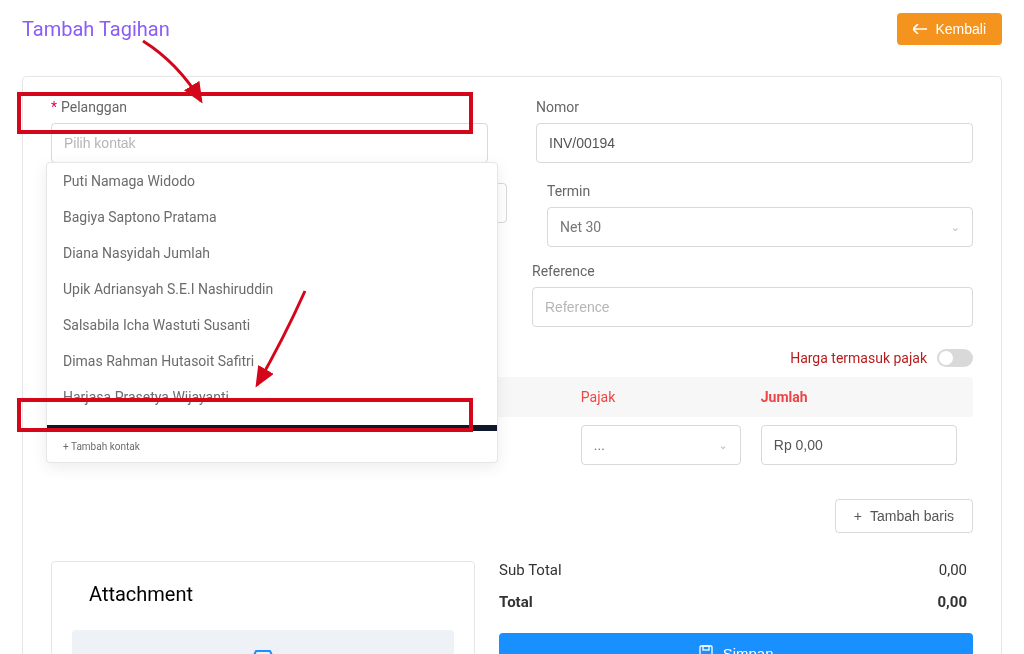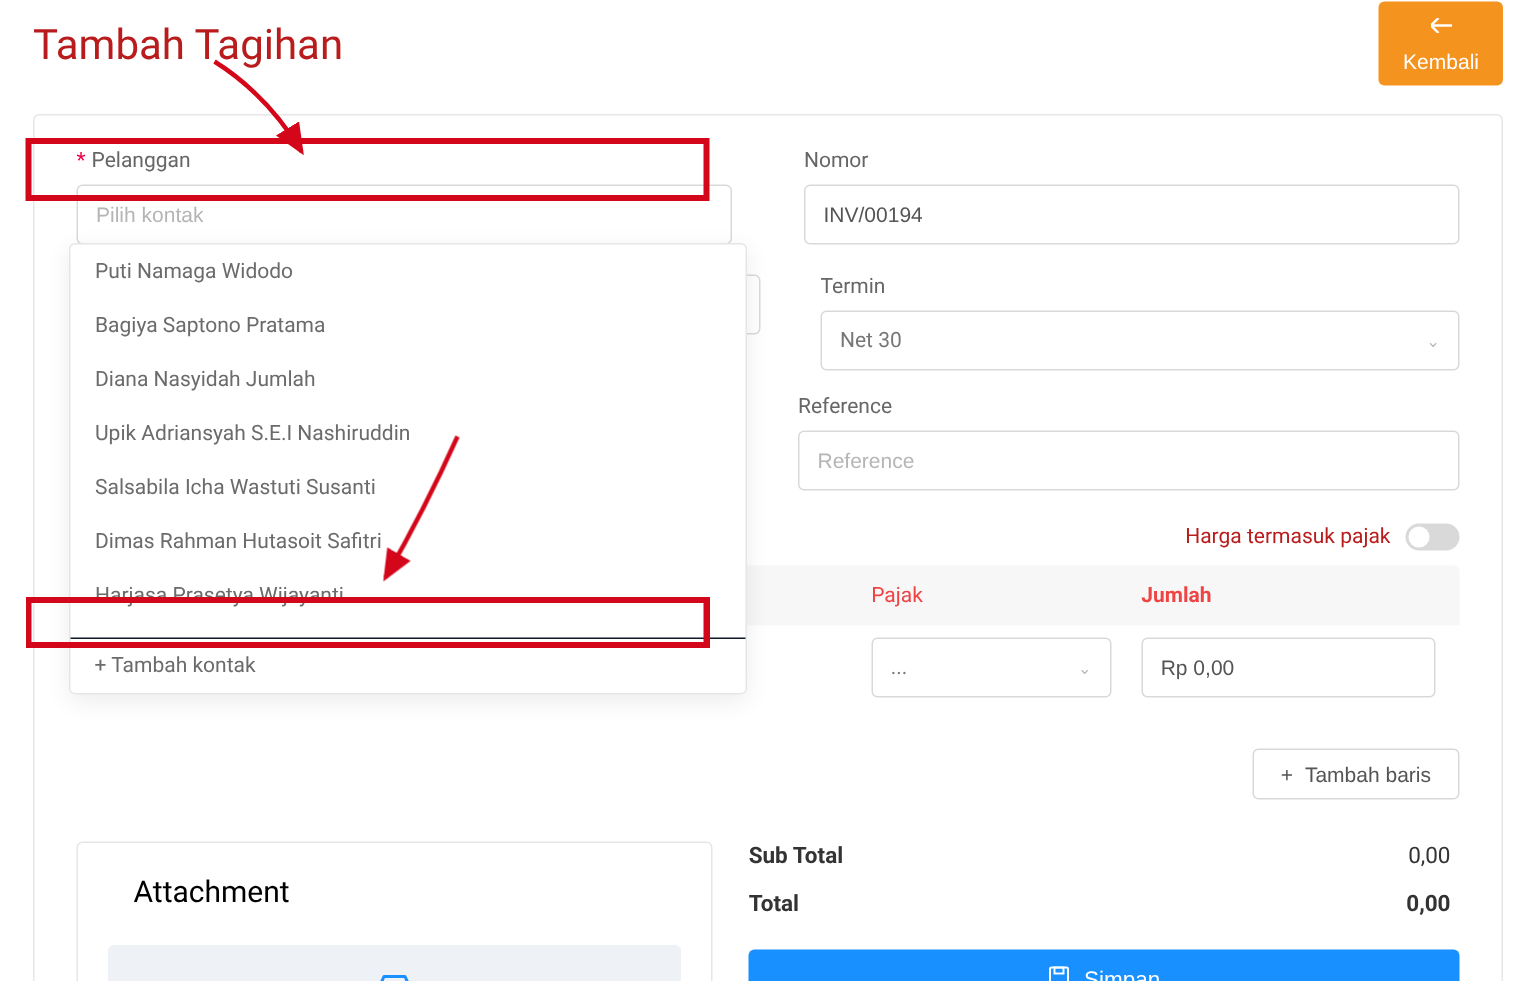--- a/index.html
+++ b/index.html
@@ -14,36 +14,35 @@
   }
   .header {
     display: flex;
     justify-content: space-between;
     align-items: center;
     padding: 0 22px;
     height: 54px;
     margin-top: 2px;
   }
   .page-title {
-    font-size: 28px;
+    font-size: 20px;
     font-weight: 400;
-    color: #b91c1c;
+    color: #8b5cf6;
   }
   .back-btn {
     background: #f5931f;
     color: #fff;
     border: none;
     border-radius: 4px;
     padding: 8px 16px;
     font-size: 14px;
     cursor: pointer;
     display: flex;
     align-items: center;
     gap: 8px;
-    flex-direction: column;
   }
   .card {
     border: 1px solid #e6e6e6;
     border-radius: 4px;
     margin: 20px 22px 0 22px;
     padding: 22px 28px 30px 28px;
     position: relative;
   }
   .row { display: flex; gap: 48px; }
   .field { flex: 1; position: relative; }
@@ -86,23 +85,23 @@
     z-index: 10;
   }
   .dd-list { max-height: 262px; overflow-y: scroll; }
   .dd-item {
     padding: 10px 16px;
     font-size: 14px;
     color: #6b6b6b;
     cursor: pointer;
   }
   .dd-footer {
-    border-top: 1px solid #0f172a;
+    border-top: 6px solid #0f172a;
     padding: 10px 16px;
-    font-size: 14px;
+    font-size: 10px;
     color: #6b6b6b;
     cursor: pointer;
   }
   
   .dd-list::-webkit-scrollbar { width: 14px; }
   .dd-list::-webkit-scrollbar-track { background: #f3f3f3; }
   .dd-list::-webkit-scrollbar-thumb { background: #c7c7c7; border-radius: 2px; }
 
   
   .hl {
@@ -341,21 +340,21 @@
         <span>
           <svg width="36" height="30" viewBox="0 0 36 30">
             <path d="M3 14 L10 14 L13 20 L23 20 L26 14 L33 14 L33 27 L3 27 Z" fill="none" stroke="#1890ff" stroke-width="2" stroke-linejoin="round"></path>
             <path d="M6 14 L11 3 L25 3 L30 14" fill="none" stroke="#1890ff" stroke-width="2" stroke-linejoin="round"></path>
           </svg>
         </span>
       </div>
     </div>
     <div class="totals">
       <div class="totline">
-        <span style="font-weight:700;">Sub Total</span>
+        <span style="font-weight:400;">Sub Total</span>
         <span>0,00</span>
       </div>
       <div class="totline bold">
         <span>Total</span>
         <span>0,00</span>
       </div>
       <button class="save-btn">
         <span>
           <svg width="14" height="14" viewBox="0 0 14 14">
               <rect x="1" y="1" width="12" height="12" rx="1" fill="none" stroke="#fff" stroke-width="1.3"></rect>

